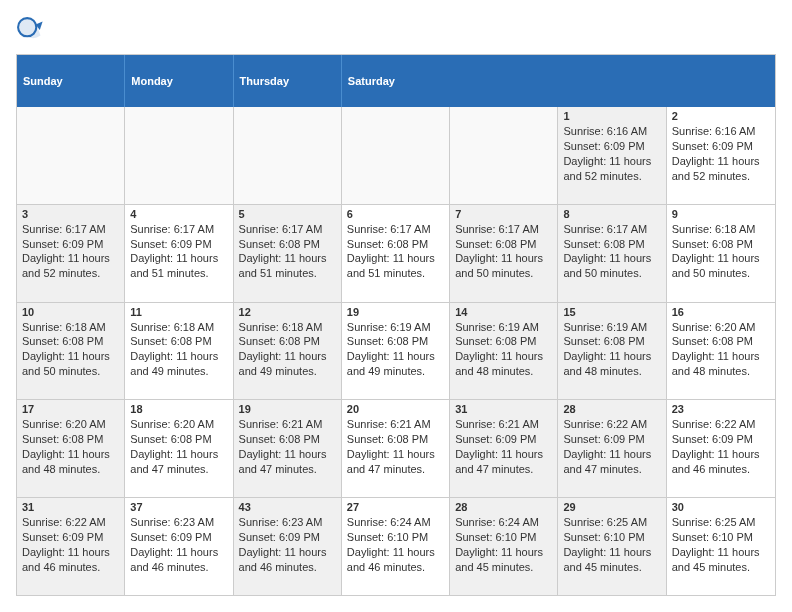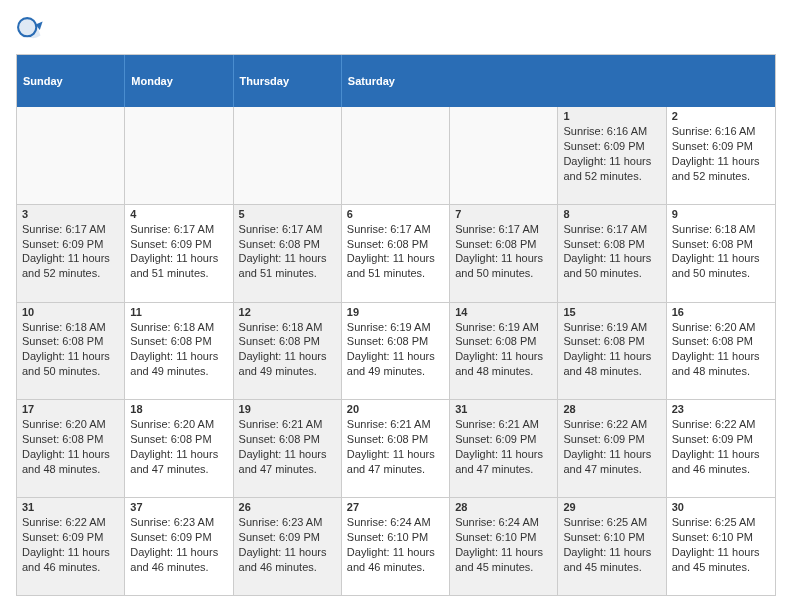--- a/index.html
+++ b/index.html
@@ -303,21 +303,21 @@
 Sunset: 6:09 PM
 Daylight: 11 hours and 46 minutes.</div>
           </div>
           <div class="cal-cell">
             <span class="day-num">37</span>
             <div class="day-info" style="white-space: pre-line;">Sunrise: 6:23 AM
 Sunset: 6:09 PM
 Daylight: 11 hours and 46 minutes.</div>
           </div>
           <div class="cal-cell shaded">
-            <span class="day-num">26</span>
+            <span class="day-num">43</span>
             <div class="day-info" style="white-space: pre-line;">Sunrise: 6:23 AM
 Sunset: 6:09 PM
 Daylight: 11 hours and 46 minutes.</div>
           </div>
           <div class="cal-cell">
             <span class="day-num">27</span>
             <div class="day-info" style="white-space: pre-line;">Sunrise: 6:24 AM
 Sunset: 6:10 PM
 Daylight: 11 hours and 46 minutes.</div>
           </div>

